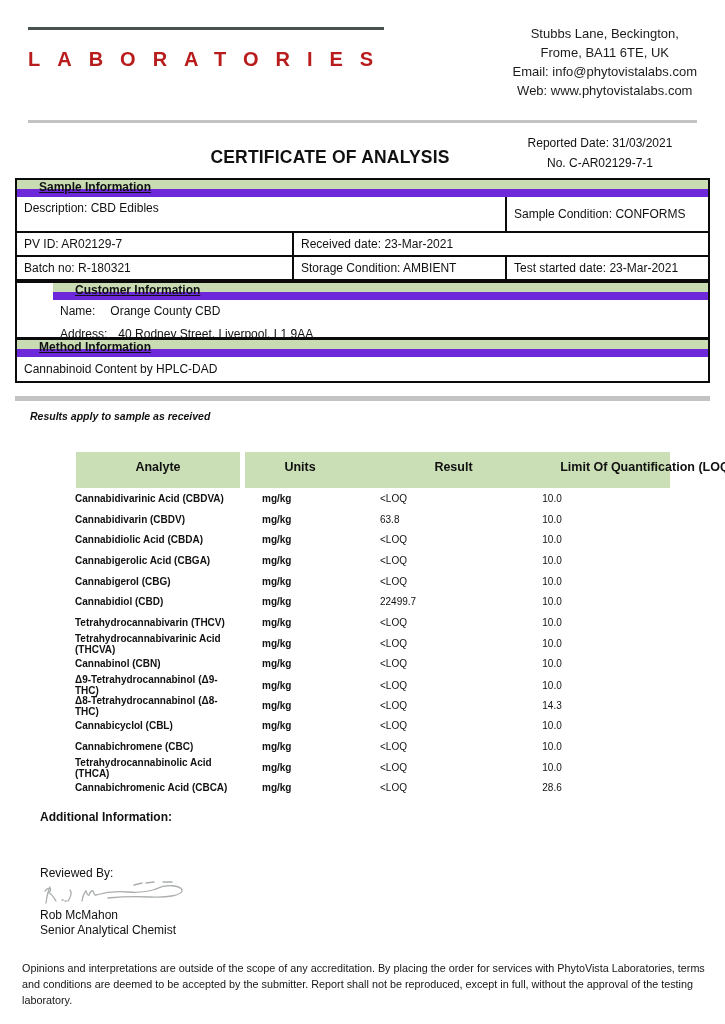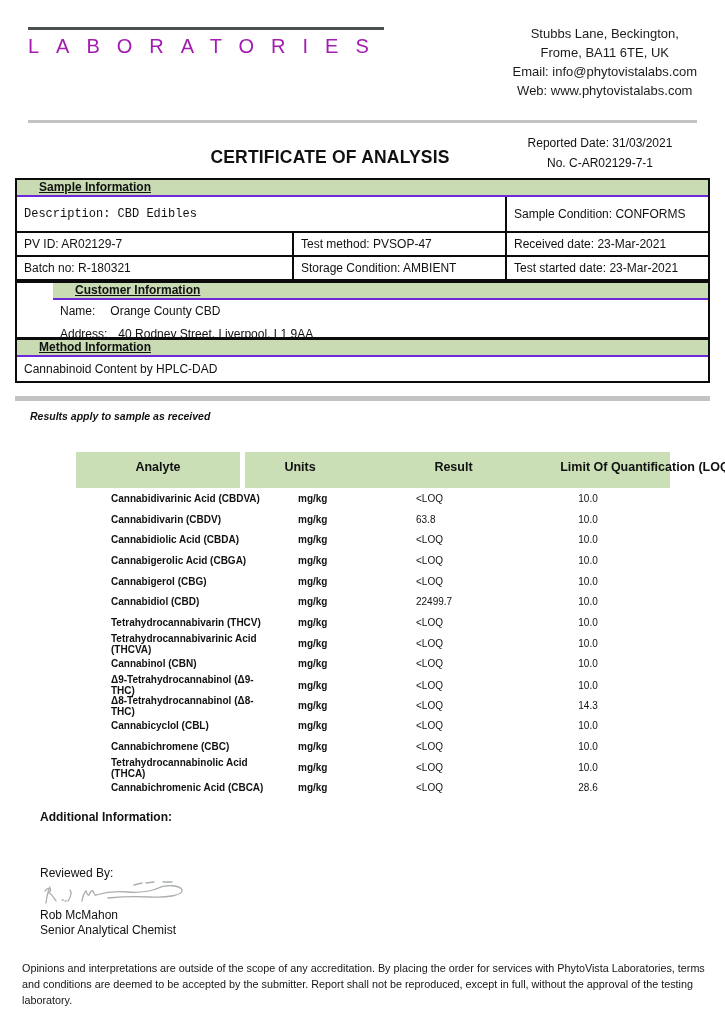--- a/index.html
+++ b/index.html
@@ -13,61 +13,61 @@
 
   
   .logo-block { left:28px; top:22px; width:360px; }
   .brand {
     color:#8dc63f; font-size:50px; line-height:52px;
     letter-spacing:5px; font-weight:400; white-space:nowrap;
   }
   .brand .leaf { display:inline-block; vertical-align:-4px; margin:0 3px; }
   .brand-rule { height:3px; background:#49524f; width:356px; margin-top:5px; }
   .labs {
-    color:#a21caf; font-size:20px; letter-spacing:17px;
-    margin-top:5px; white-space:nowrap; font-weight:400;
+    color:#b91c1c; font-size:20px; letter-spacing:17px;
+    margin-top:18px; white-space:nowrap; font-weight:700;
   }
   .contact-block { right:28px; top:24px; text-align:center; font-size:13px; line-height:19px; color:#1c1c1c; }
   .page-rule-1 { left:28px; top:120px; width:669px; height:3px; background:#c3c3c3; }
 
   
   .coa-title { left:180px; top:147px; width:300px; text-align:center; font-size:17.5px; font-weight:bold; letter-spacing:0.2px; }
   .report-meta { left:500px; top:133px; width:200px; text-align:center; font-size:12px; line-height:20px; }
 
   
   .info-section { left:15px; width:695px; border:2px solid #0b0b0b; background:#fff; }
   .sec-head {
-    background:#c8dbb2; border-bottom:2px solid #6d28d9;
+    background:#c8dbb2; border-bottom:8px solid #6d28d9;
     font-size:12px; font-weight:bold; text-decoration:underline;
     padding:1px 0 2px 22px; height:17px; line-height:13px;
   }
   .grid-row { display:grid; border-top:2px solid #0b0b0b; }
   .grid-row:first-of-type { border-top:none; }
   .cell { font-size:12px; padding-left:7px; display:flex; align-items:center; border-left:2px solid #0b0b0b; }
   .cell:first-child { border-left:none; }
   .row-a { grid-template-columns:488px 1fr; height:34px; border-top:none; }
-  .row-a .cell.desc { align-items:flex-start; padding-top:10px;font-family:Liberation Mono, monospace; }
+  .row-a .cell.desc { align-items:flex-start; padding-top:4px; }
   .row-3col { grid-template-columns:275px 213px 1fr; height:24px; }
   .cust-body { font-size:12px; padding:4px 0 5px 7px; height:37px; }
   .cust-line2 { margin-top:9px; }
   .lbl-gap-name { margin-left:15px; }
   .lbl-gap-addr { margin-left:11px; }
   .method-body { font-size:12px; padding-left:7px; height:24px; display:flex; align-items:center; }
 
   .page-rule-2 { left:15px; top:396px; width:695px; height:5px; background:#c3c3c3; }
   .results-note { left:30px; top:410px; font-size:10.5px; font-weight:bold; font-style:italic; }
 
   
   .rt { left:68px; top:452px; width:594px; }
   .rt-head { display:grid; grid-template-columns:164px 5px 425px; height:36px;padding-left:8px; }
   .rt-head .hblock { background:#cbdfb6; display:grid; align-items:center; }
   .rt-head .hblock.left { text-align:center; }
   .rt-head .hblock.right { grid-template-columns:110px 125px 190px;gap:36px; }
   .rt-head .h { font-size:12.5px; font-weight:bold; text-align:center; padding-bottom:6px; }
-  .rt-rows .r { display:grid; grid-template-columns:164px 5px 110px 125px 190px; height:20.7px; align-items:center;margin-left:36px; }
+  .rt-rows .r { display:grid; grid-template-columns:164px 5px 110px 125px 190px; height:20.7px; align-items:center; }
   .rt-rows .c-analyte { font-size:10px; font-weight:bold; padding-left:7px; }
   .rt-rows .c-units { font-size:10px; font-weight:bold; padding-left:25px; }
   .rt-rows .c-result { font-size:10px; padding-left:33px; }
   .rt-rows .c-loq { font-size:10px; text-align:center; padding-right:30px; }
 
   
   .addl-info { left:40px; top:810px; font-size:12px; font-weight:bold; }
   .reviewed-by { left:40px; top:866px; font-size:12px; }
   .signature { left:38px; top:879px; }
   .reviewer-name { left:40px; top:908px; font-size:12px; }
@@ -98,21 +98,20 @@
 </div>
 
 <div class="abs info-section" style="top:178px;">
   <div class="sec-head">Sample Information</div>
   <div class="grid-row row-a">
     <div class="cell desc">Description: CBD Edibles</div>
     <div class="cell">Sample Condition: CONFORMS</div>
   </div>
   <div class="grid-row row-3col">
     <div class="cell">PV ID: AR02129-7</div>
-    <div class="cell">Test method: PVSOP-47</div>
     <div class="cell">Received date: 23-Mar-2021</div>
   </div>
   <div class="grid-row row-3col">
     <div class="cell">Batch no: R-180321</div>
     <div class="cell">Storage Condition: AMBIENT</div>
     <div class="cell">Test started date: 23-Mar-2021</div>
   </div>
 </div>
 
 <div class="abs info-section" style="top:281px;padding-left:36px;">

